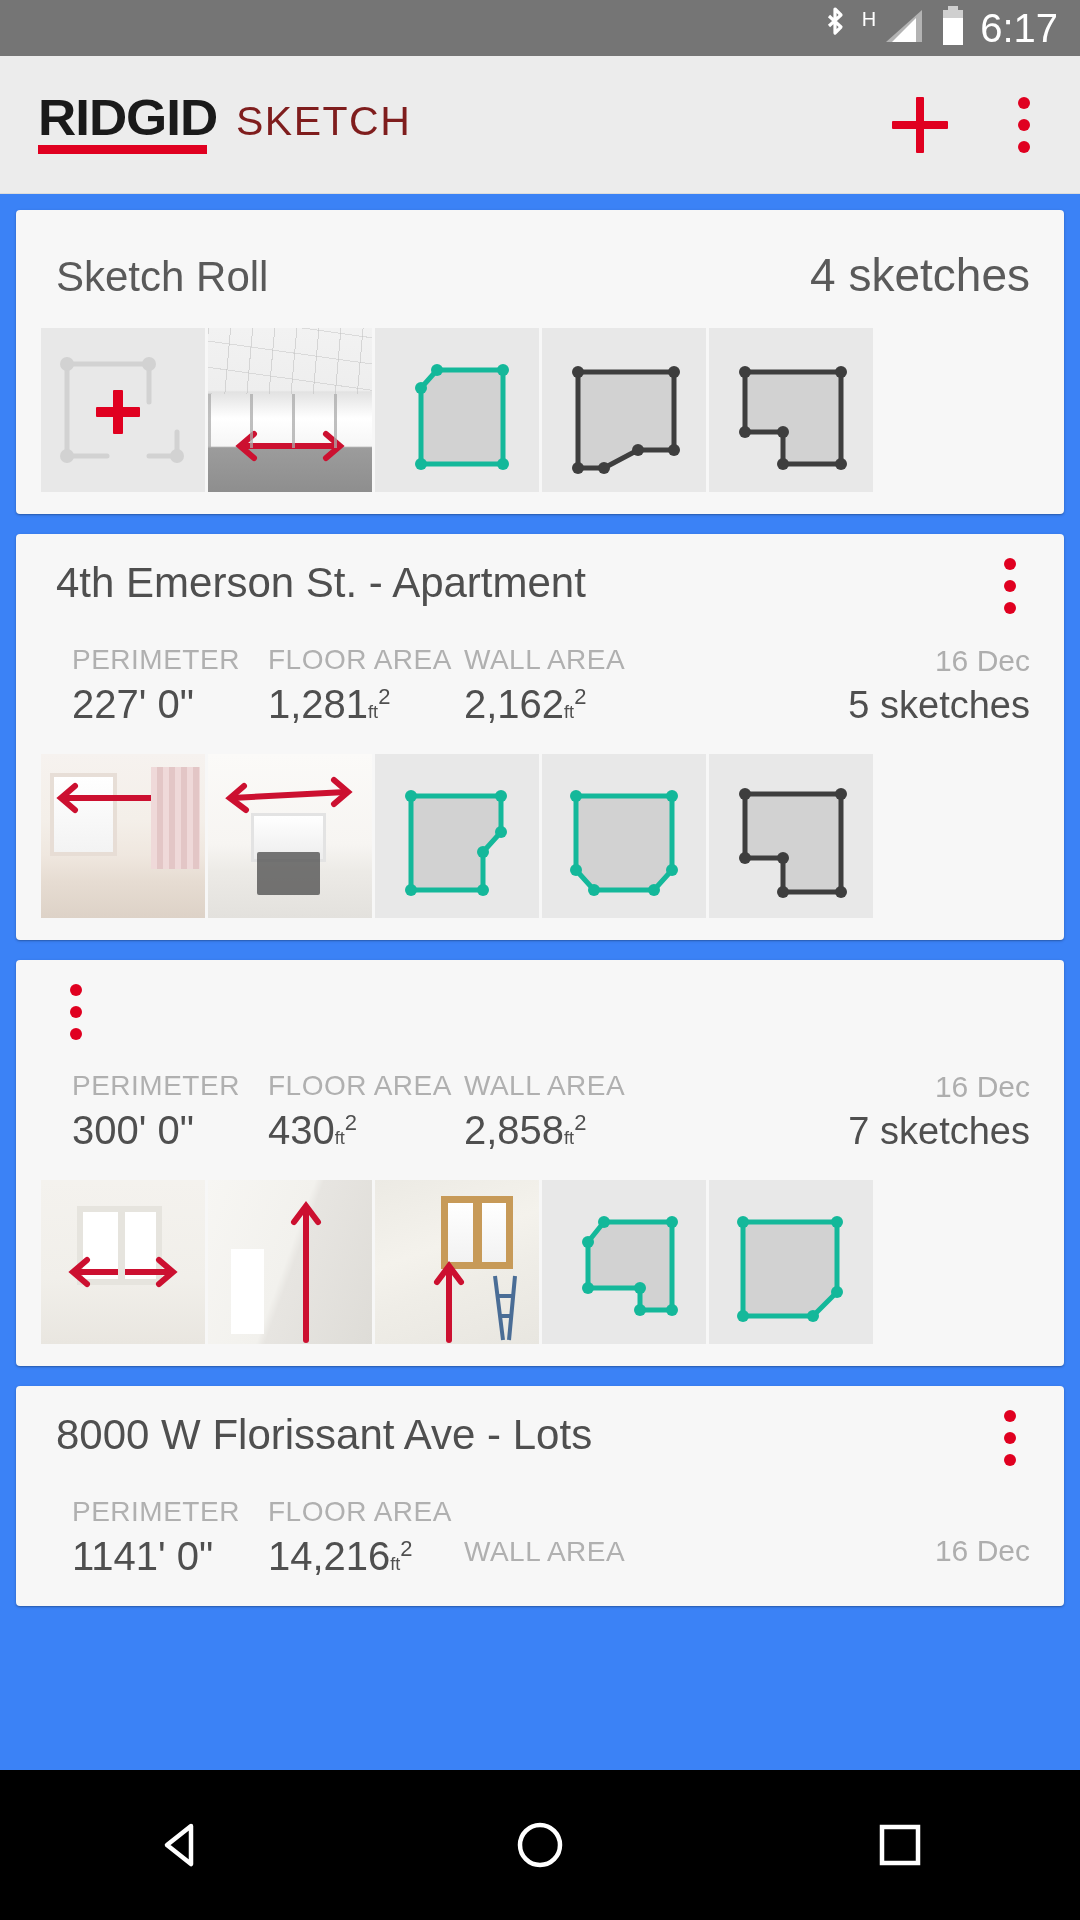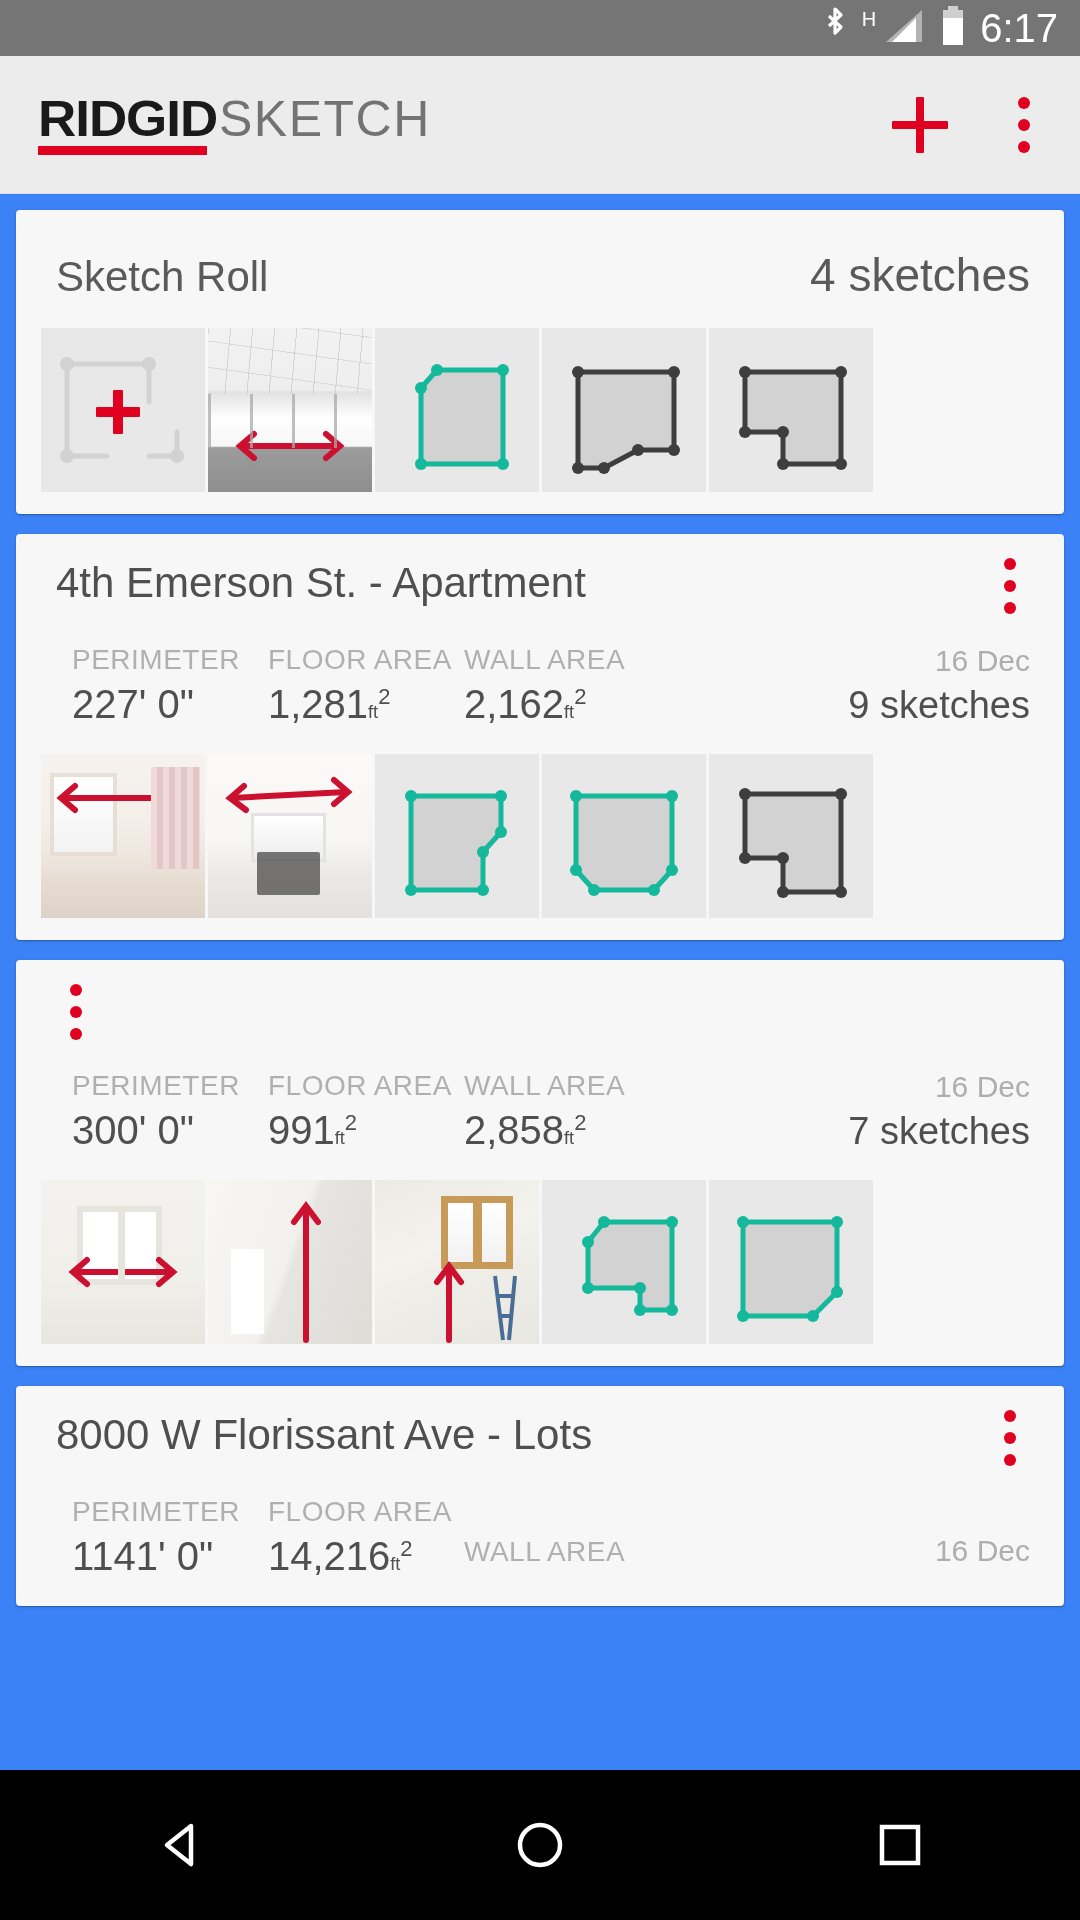--- a/index.html
+++ b/index.html
@@ -55,21 +55,21 @@
     display: flex;
     align-items: center;
     padding: 0 36px 0 38px;
     box-sizing: border-box;
     position: relative;
     border-bottom: 1px solid #dcdcdc;
   }
   .brand {
     display: flex;
     align-items: baseline;
-    gap: 12px;
+    gap: 29px;
   }
   .brand-mark {
     position: relative;
     padding-bottom: 13px;
   }
   .brand-name {
     font-family: "Liberation Sans", sans-serif;
     font-size: 50px;
     font-weight: bold;
     color: #1a1a1a;
@@ -81,22 +81,22 @@
   }
   .brand-rule {
     position: absolute;
     left: 0;
     bottom: 0;
     width: 100%;
     height: 9px;
     background: #e00020;
   }
   .brand-sub {
-    font-size: 50px;
-    color: #737373;
+    font-size: 41px;
+    color: #7f1d1d;
     font-weight: normal;
     letter-spacing: 1.5px;
     line-height: 1;
     text-align: center;
   }
   .app-bar-actions {
     margin-left: auto;
     display: flex;
     align-items: center;
     gap: 56px;
@@ -485,21 +485,21 @@
       <div class="stat stat-w2">
         <span class="stat-label">FLOOR AREA</span>
         <span class="stat-value"><span>1,281</span><span class="unit">ft</span><sup>2</sup></span>
       </div>
       <div class="stat stat-w3">
         <span class="stat-label">WALL AREA</span>
         <span class="stat-value"><span>2,162</span><span class="unit">ft</span><sup>2</sup></span>
       </div>
       <div class="meta">
         <span class="meta-date">16 Dec</span>
-        <span class="meta-count">9 sketches</span>
+        <span class="meta-count">5 sketches</span>
       </div>
     </div>
     <div class="thumbs">
 
       <div class="thumb photo ph-living">
         <svg viewBox="0 0 164 164" style="position:absolute;left:0;top:0">
           <g stroke="#cc1030" stroke-width="6" fill="none" stroke-linecap="round">
             <path d="M22 44 L142 44"></path>
             <path d="M34 32 L20 44 L34 56"></path>
             <path d="M130 32 L144 44 L130 56"></path>
@@ -572,21 +572,21 @@
         <i></i>
       </span>
     </div>
     <div class="stats">
       <div class="stat stat-w1">
         <span class="stat-label">PERIMETER</span>
         <span class="stat-value">300' 0"</span>
       </div>
       <div class="stat stat-w2">
         <span class="stat-label">FLOOR AREA</span>
-        <span class="stat-value"><span>991</span><span class="unit">ft</span><sup>2</sup></span>
+        <span class="stat-value"><span>430</span><span class="unit">ft</span><sup>2</sup></span>
       </div>
       <div class="stat stat-w3">
         <span class="stat-label">WALL AREA</span>
         <span class="stat-value"><span>2,858</span><span class="unit">ft</span><sup>2</sup></span>
       </div>
       <div class="meta">
         <span class="meta-date">16 Dec</span>
         <span class="meta-count">7 sketches</span>
       </div>
     </div>

